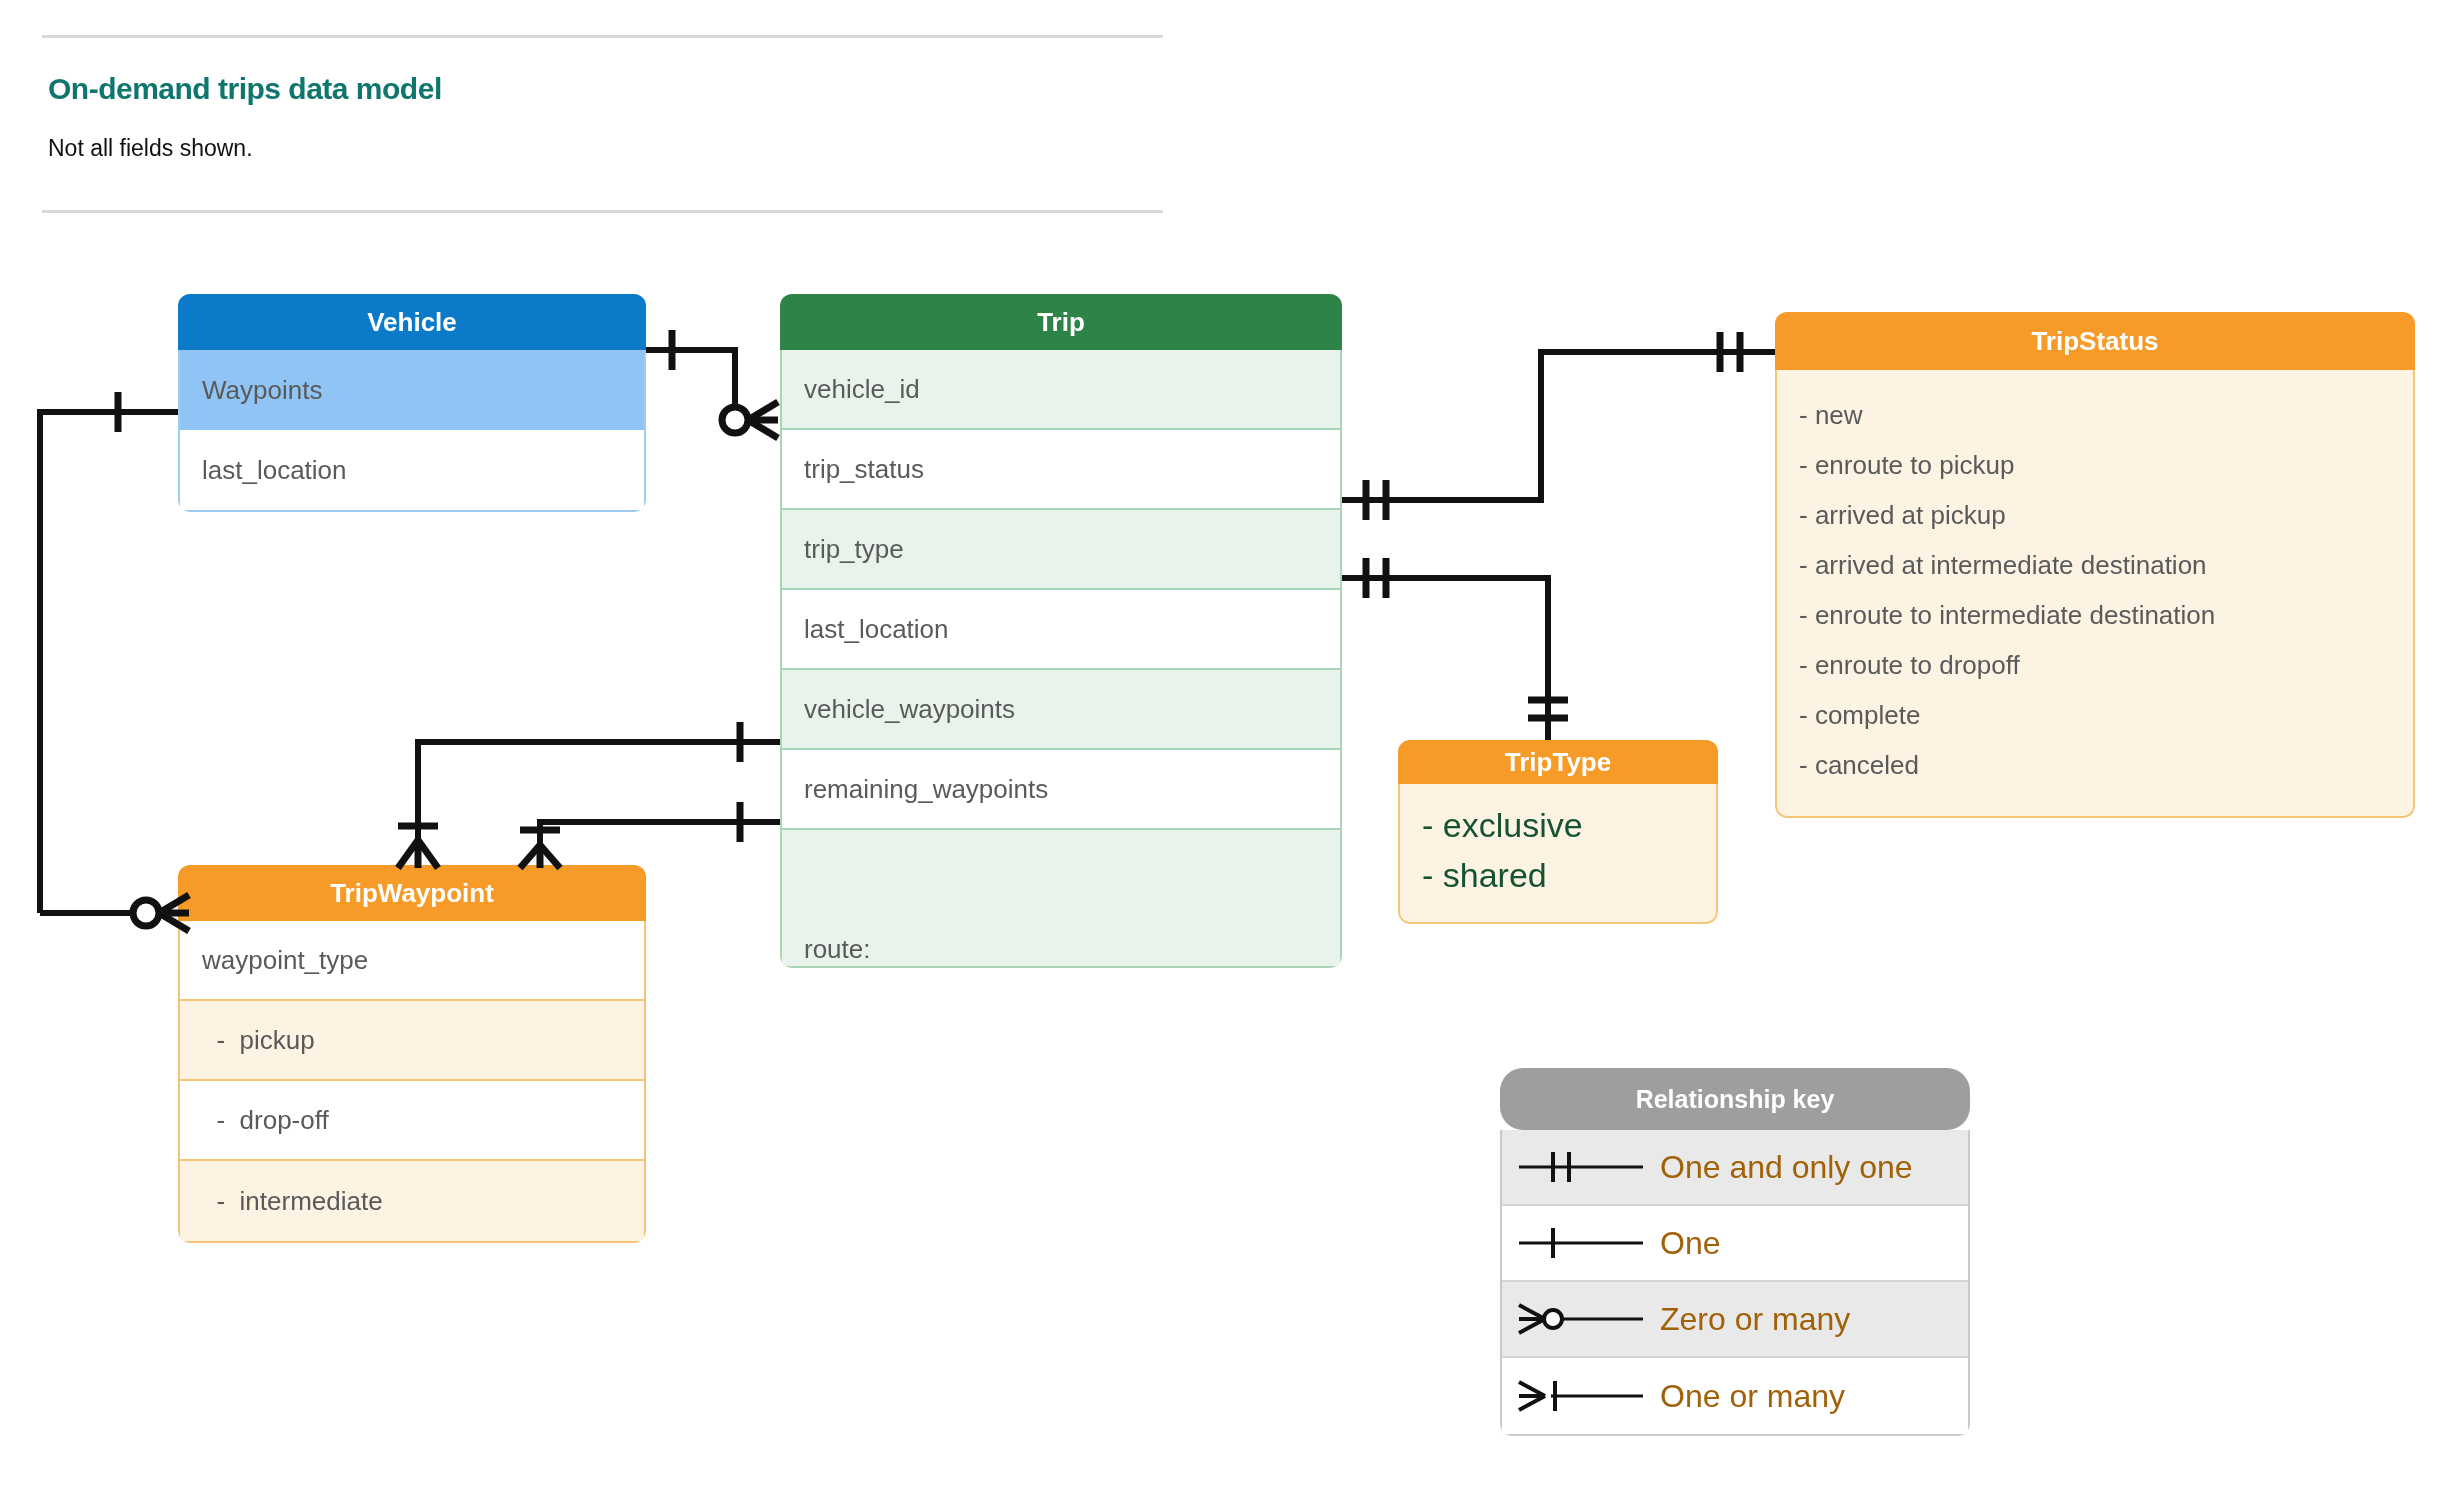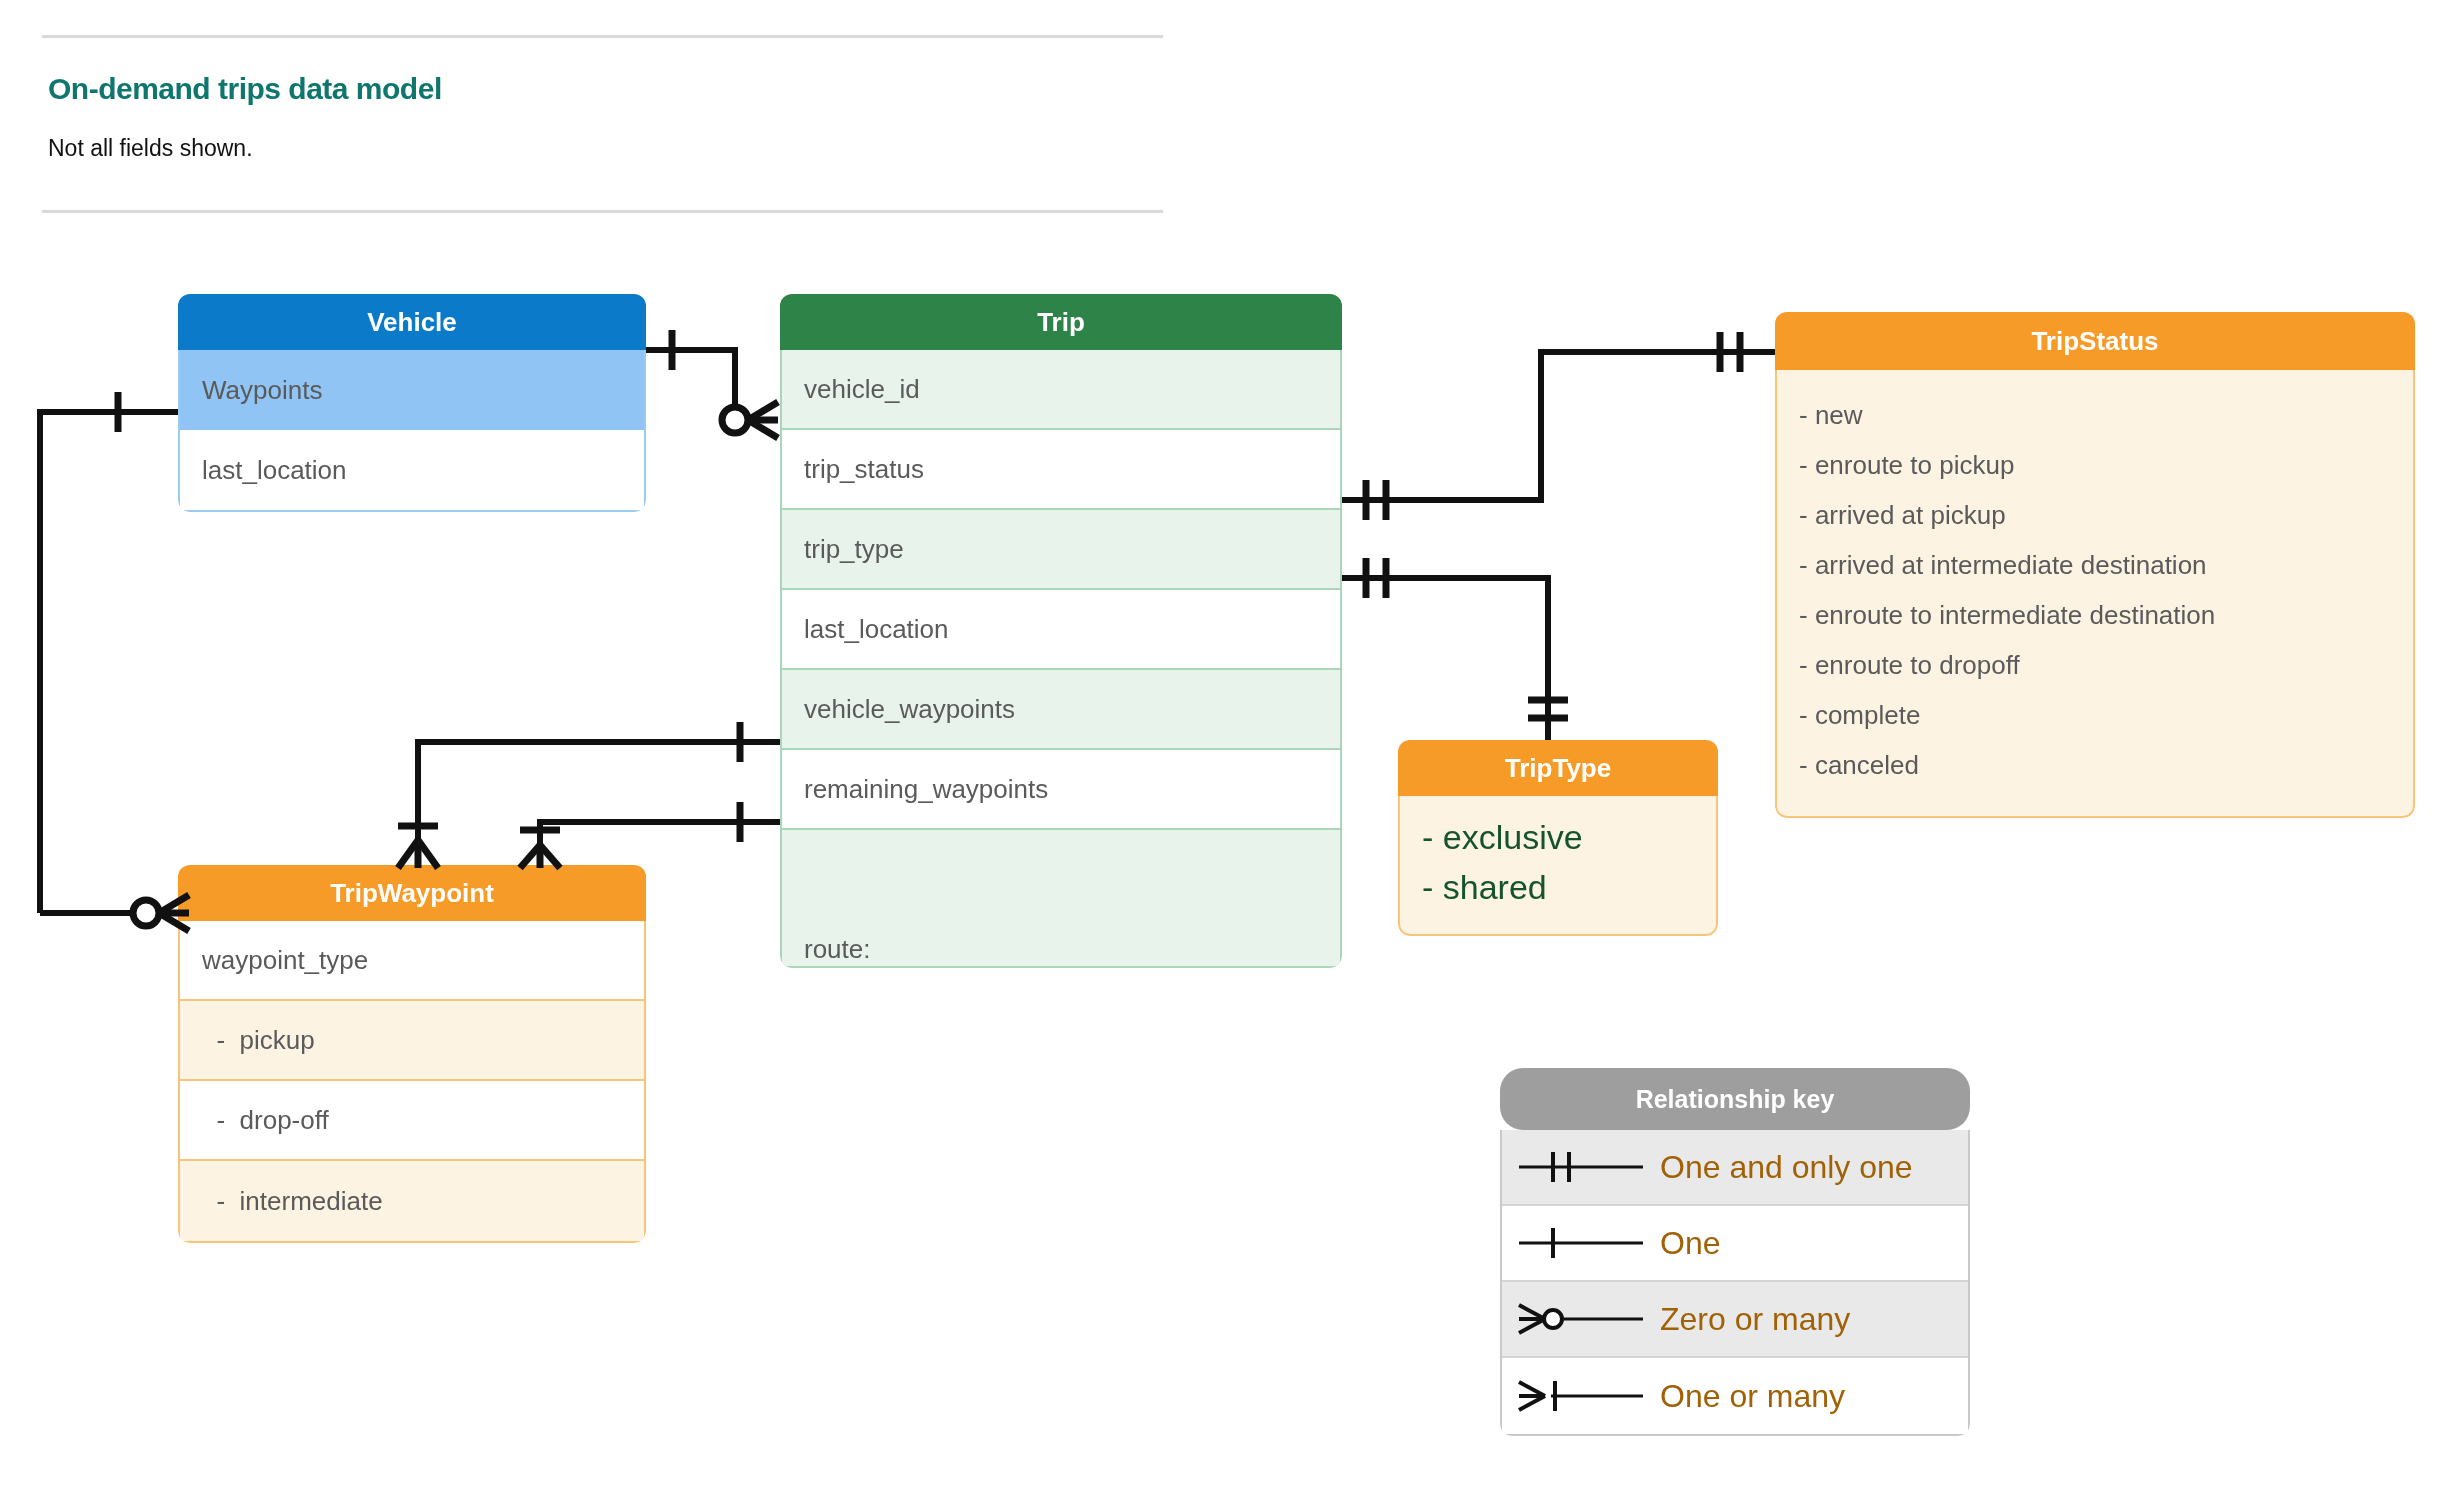--- a/index.html
+++ b/index.html
@@ -103,21 +103,21 @@
   #entity-tripstatus { left: 1775px; top: 312px; width: 640px; }
   #entity-tripstatus .entity-header { background: #f79b28; height: 58px; }
   #entity-tripstatus .entity-body { background: #fdf3e3; border: 2px solid #f7c578;
      border-top: none; border-bottom-left-radius: 12px; border-bottom-right-radius: 12px;
      padding: 20px 0 26px 0; }
   #entity-tripstatus .listline { font-size: 26px; color: #5a5a5a;
      padding-left: 22px; line-height: 50px; white-space: pre; }
 
   
   #entity-triptype { left: 1398px; top: 740px; width: 320px; }
-  #entity-triptype .entity-header { background: #f79b28; height: 56px; }
+  #entity-triptype .entity-header { background: #f79b28; height: 44px; }
   #entity-triptype .entity-body { background: #fdf3e3; border: 2px solid #f7c578;
      border-top: none; border-bottom-left-radius: 12px; border-bottom-right-radius: 12px;
      padding: 16px 0 22px 0; }
   #entity-triptype .listline { font-size: 34px; color: #14532d;
      padding-left: 22px; line-height: 50px; white-space: pre; }
 
   
   #entity-tripwaypoint { left: 178px; top: 865px; width: 468px; }
   #entity-tripwaypoint .entity-header { background: #f79b28; height: 56px; }
   #entity-tripwaypoint .entity-body { border: 2px solid #f7c578; border-top: none;

